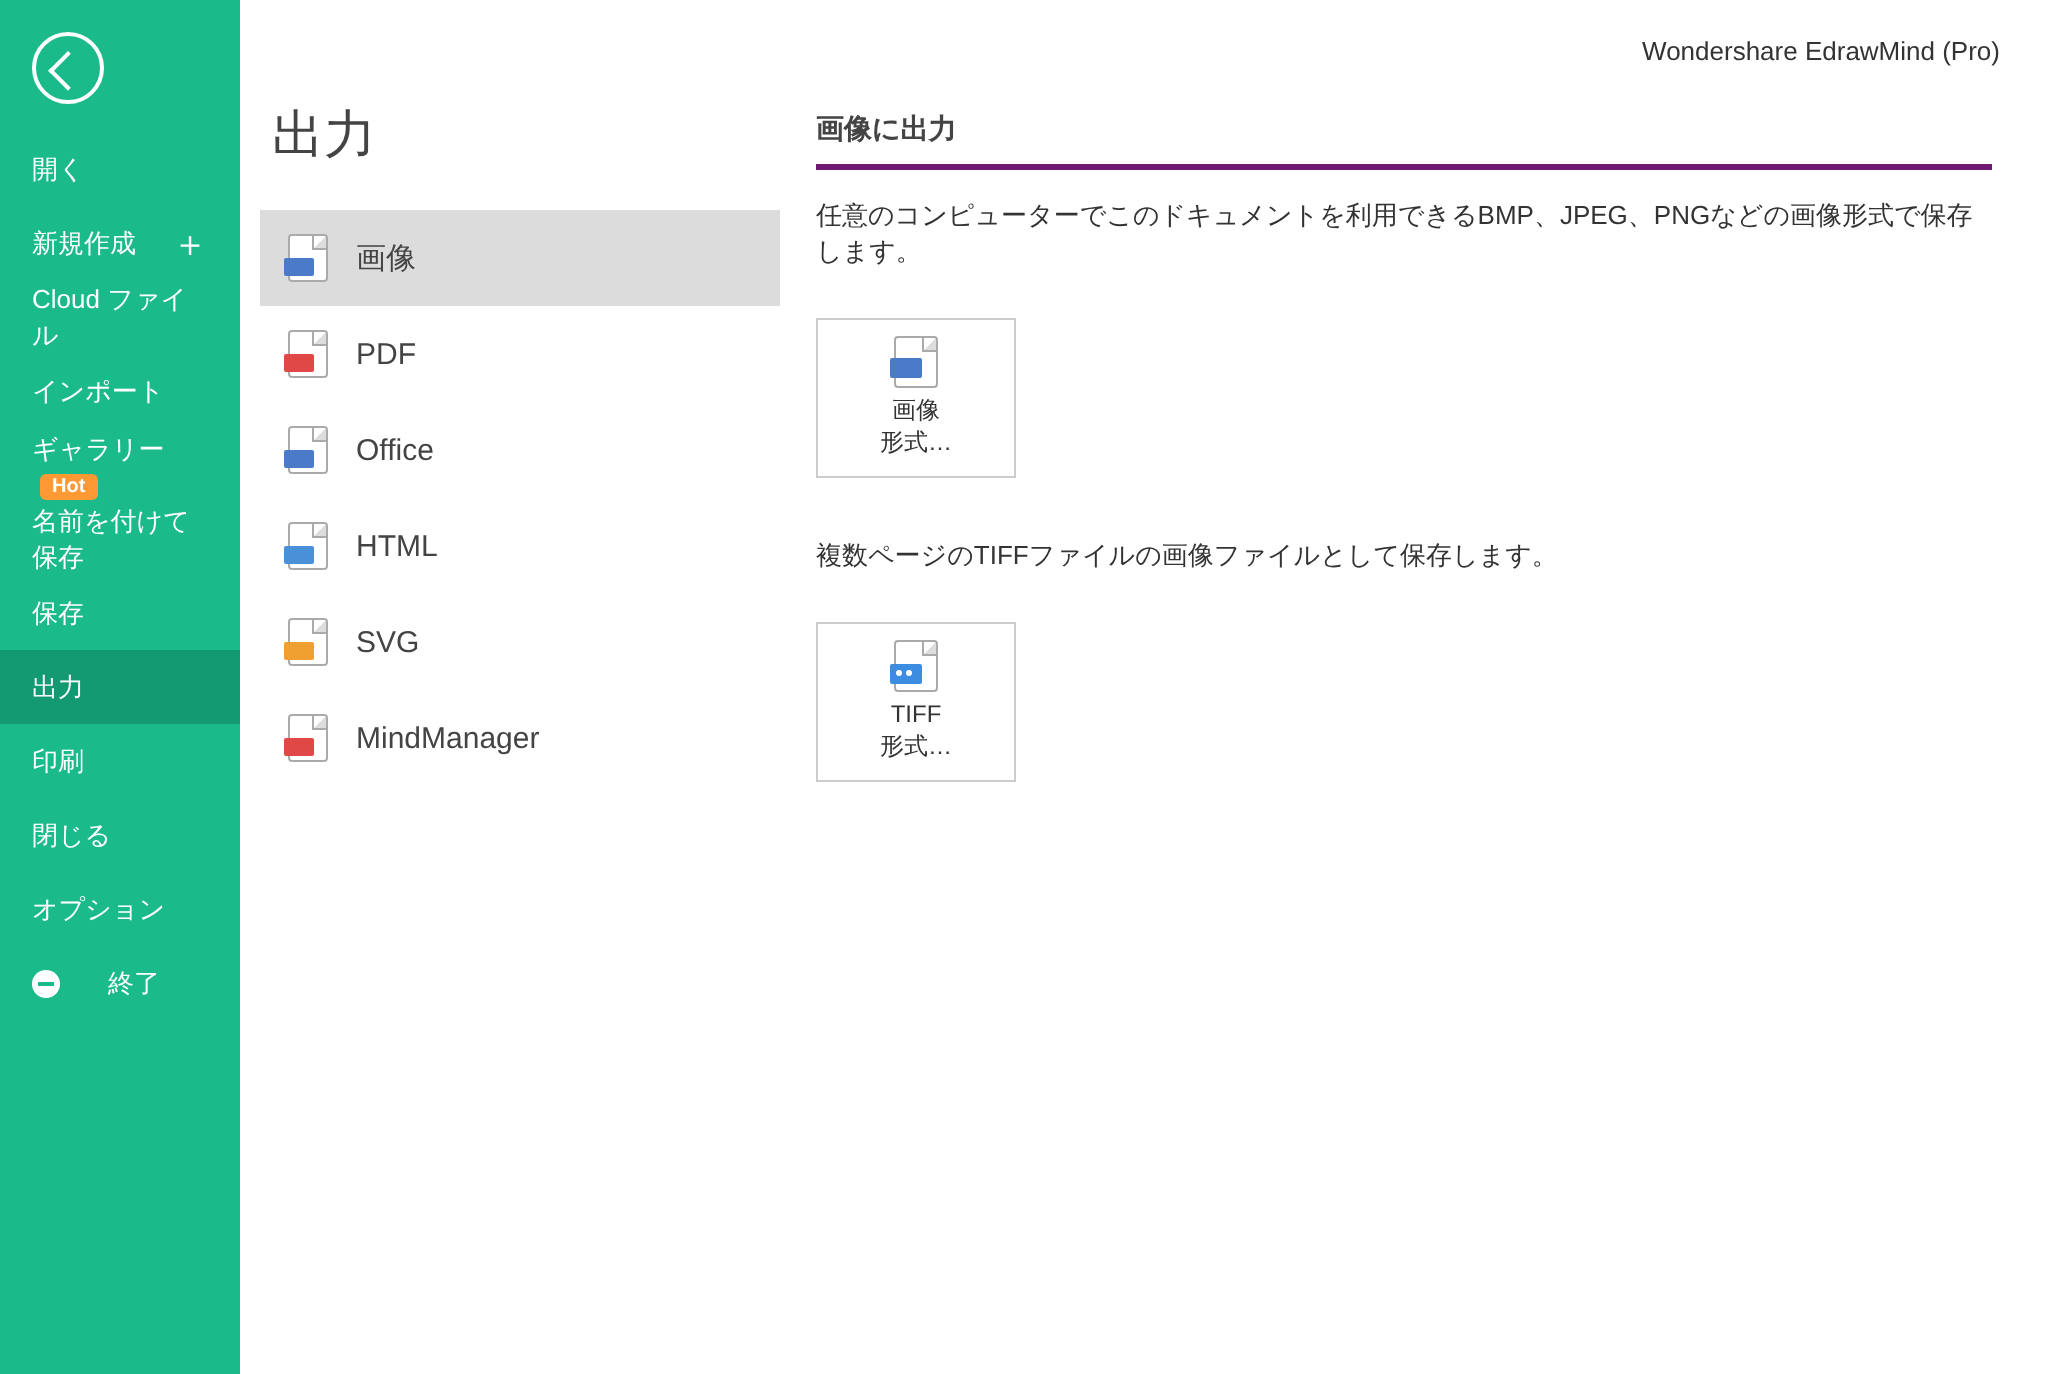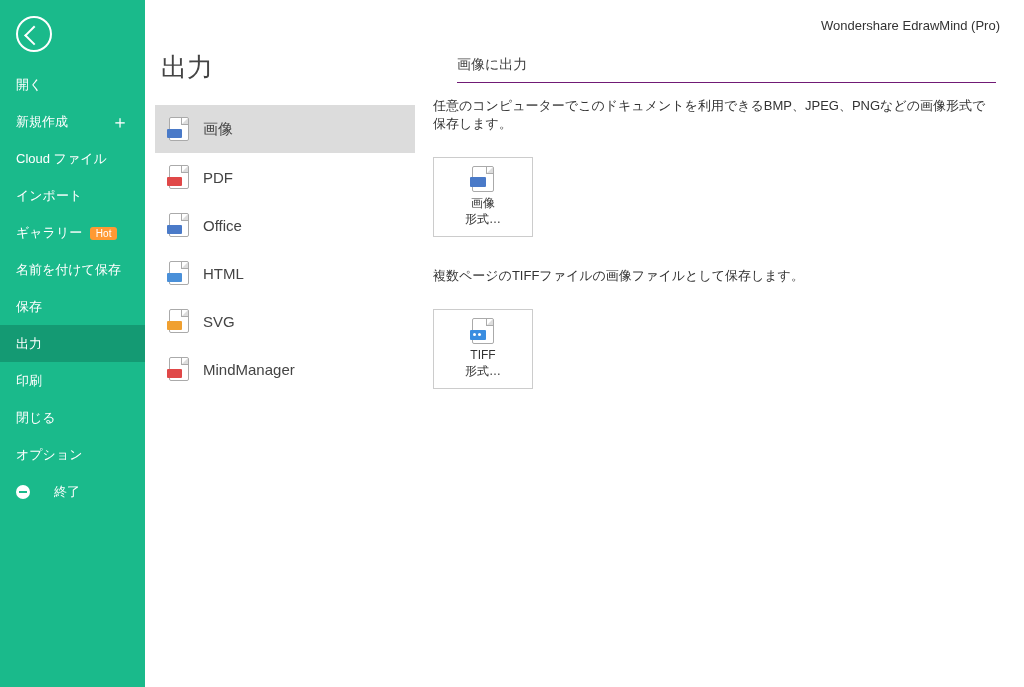--- a/index.html
+++ b/index.html
@@ -20,21 +20,21 @@
     font-size: 13px;
     color: #333;
   }
   .layout {
     display: flex;
     width: 100%;
     height: 100%;
   }
   
   .sidebar {
-    width: 145px;
+    width: 120px;
     background: #1aba8b;
     color: #fff;
     display: flex;
     flex-direction: column;
     padding-top: 10px;
     flex-shrink: 0;
   }
   .back-circle {
     width: 36px;
     height: 36px;
@@ -69,21 +69,21 @@
     font-size: 18px;
     font-weight: 300;
     line-height: 1;
   }
   .hot-badge {
     background: #ff9933;
     color: #fff;
     font-size: 10px;
     padding: 1px 6px;
     border-radius: 3px;
-    font-weight: normal;
+    font-weight: bold;
     margin-left: 4px;
   }
   .exit-row {
     display: flex;
     align-items: center;
     gap: 24px;
   }
   .minus-circle {
     width: 14px;
     height: 14px;
@@ -172,26 +172,25 @@
   .fb-html { background: #4a90d9; }
   .fb-svg { background: #f0a030; }
   .fb-mm { background: #e04848; }
   
   .detail {
     flex: 1;
     padding: 56px 28px 20px 18px;
   }
   .section-title {
     font-size: 14px;
-    font-weight: 400;
+    font-weight: 700;
     color: #444;
     padding-bottom: 8px;
-    border-bottom: 1px solid #701a75;
+    border-bottom: 3px solid #701a75;
     margin-bottom: 14px;
-    margin-left: 24px;
   }
   .section-desc {
     font-size: 13px;
     color: #333;
     margin-bottom: 24px;
   }
   .card {
     width: 100px;
     height: 80px;
     border: 1px solid #ccc;

